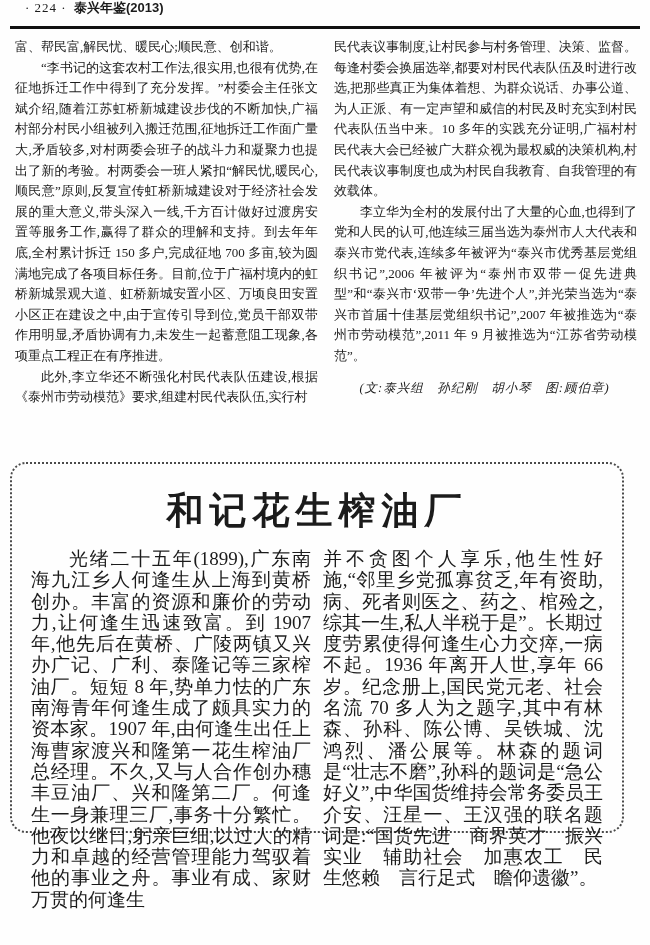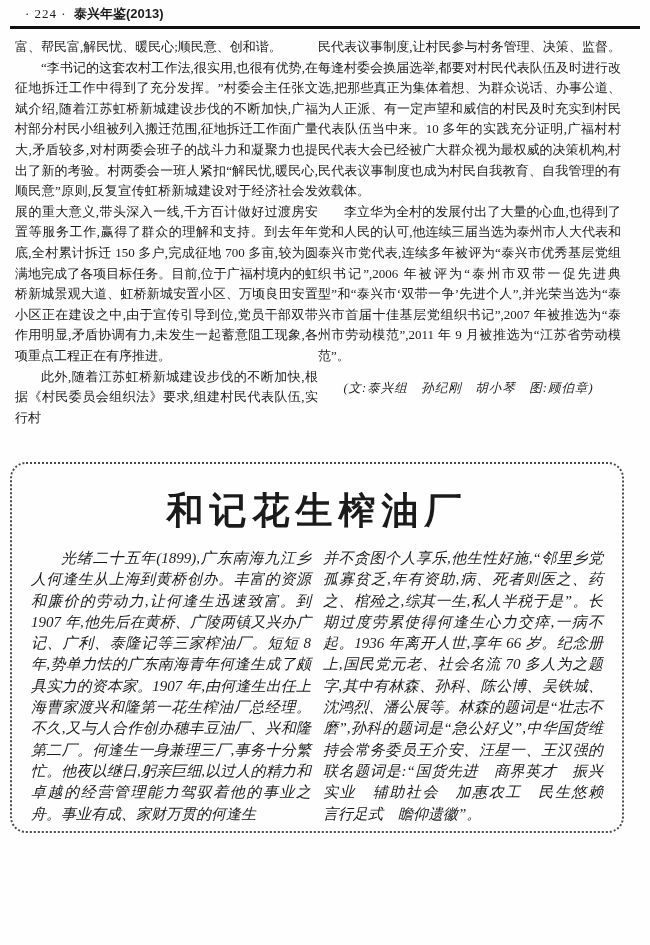--- a/index.html
+++ b/index.html
@@ -7,37 +7,37 @@
     position:relative;
     width:650px;height:945px;
     margin:0 auto;
     background:#fefefe;
     color:#1b1b1b;
     font-family:"Liberation Serif","DejaVu Serif",serif;
     overflow:hidden;
   }
   
   .page-header{
-    position:absolute;top:6px;left:25px;
+    position:absolute;top:0;left:25px;
     font-size:13px;line-height:16px;
     white-space:nowrap;
   }
   .page-num{font-family:"Liberation Serif","DejaVu Serif",serif;letter-spacing:1px;}
   .book-title{
     font-family:"Liberation Sans","DejaVu Sans",sans-serif;
     font-weight:bold;margin-left:4px;font-size:13px;
   }
   .header-rule{
     position:absolute;top:26px;left:10px;width:630px;height:3px;
     background:#111;
   }
   
   .article{
     position:absolute;top:37px;left:15px;width:622px;
-    display:flex;gap:0;
+    display:flex;gap:16px;
   }
   .article .col{
     width:303px;
     font-size:13px;line-height:20.6px;
     text-align:justify;text-justify:inter-ideograph;
   }
   p{margin:0;}
   p.indent{text-indent:2em;}
   .byline{
     margin-top:11px;
@@ -64,41 +64,40 @@
     letter-spacing:6px;
     line-height:42px;
     font-family:"Liberation Serif","DejaVu Serif",serif;
   }
   .box-cols{
     display:flex;gap:12px;
     padding:0 19px;
   }
   .box-cols .col{
     width:50%;
-    font-size:15px;line-height:21.3px;
-    font-style:italic;
+    font-size:19px;line-height:21.3px;
     text-align:justify;text-justify:inter-ideograph;
   }
 </style>
 </head>
 <body>
 
 <div class="page">
 
   <header class="page-header">
     <span class="page-num">· 224 ·</span>
     <span class="book-title">泰兴年鉴(2013)</span>
   </header>
   <div class="header-rule"></div>
 
   <section class="article">
     <div class="col">
       <p>富、帮民富,解民忧、暖民心;顺民意、创和谐。</p>
       <p class="indent">“李书记的这套农村工作法,很实用,也很有优势,在征地拆迁工作中得到了充分发挥。”村委会主任张文斌介绍,随着江苏虹桥新城建设步伐的不断加快,广福村部分村民小组被列入搬迁范围,征地拆迁工作面广量大,矛盾较多,对村两委会班子的战斗力和凝聚力也提出了新的考验。村两委会一班人紧扣“解民忧,暖民心,顺民意”原则,反复宣传虹桥新城建设对于经济社会发展的重大意义,带头深入一线,千方百计做好过渡房安置等服务工作,赢得了群众的理解和支持。到去年年底,全村累计拆迁 150 多户,完成征地 700 多亩,较为圆满地完成了各项目标任务。目前,位于广福村境内的虹桥新城景观大道、虹桥新城安置小区、万顷良田安置小区正在建设之中,由于宣传引导到位,党员干部双带作用明显,矛盾协调有力,未发生一起蓄意阻工现象,各项重点工程正在有序推进。</p>
-      <p class="indent">此外,随着江苏虹桥新城建设步伐的不断加快,根据《村民委员会组织法》要求,组建村民代表队伍,实行村</p>
+      <p class="indent">此外,李立华还不断强化村民代表队伍建设,根据《泰州市劳动模范》要求,组建村民代表队伍,实行村</p>
     </div>
     <div class="col">
       <p>民代表议事制度,让村民参与村务管理、决策、监督。每逢村委会换届选举,都要对村民代表队伍及时进行改选,把那些真正为集体着想、为群众说话、办事公道、为人正派、有一定声望和威信的村民及时充实到村民代表队伍当中来。10 多年的实践充分证明,广福村村民代表大会已经被广大群众视为最权威的决策机构,村民代表议事制度也成为村民自我教育、自我管理的有效载体。</p>
       <p class="indent">李立华为全村的发展付出了大量的心血,也得到了党和人民的认可,他连续三届当选为泰州市人大代表和泰兴市党代表,连续多年被评为“泰兴市优秀基层党组织书记”,2006 年被评为“泰州市双带一促先进典型”和“泰兴市‘双带一争’先进个人”,并光荣当选为“泰兴市首届十佳基层党组织书记”,2007 年被推选为“泰州市劳动模范”,2011 年 9 月被推选为“江苏省劳动模范”。</p>
       <p class="byline">(文:泰兴组　孙纪刚　胡小琴　图:顾伯章)</p>
     </div>
   </section>
 
   <section class="feature-box">
     <h1 class="box-title">和记花生榨油厂</h1>

